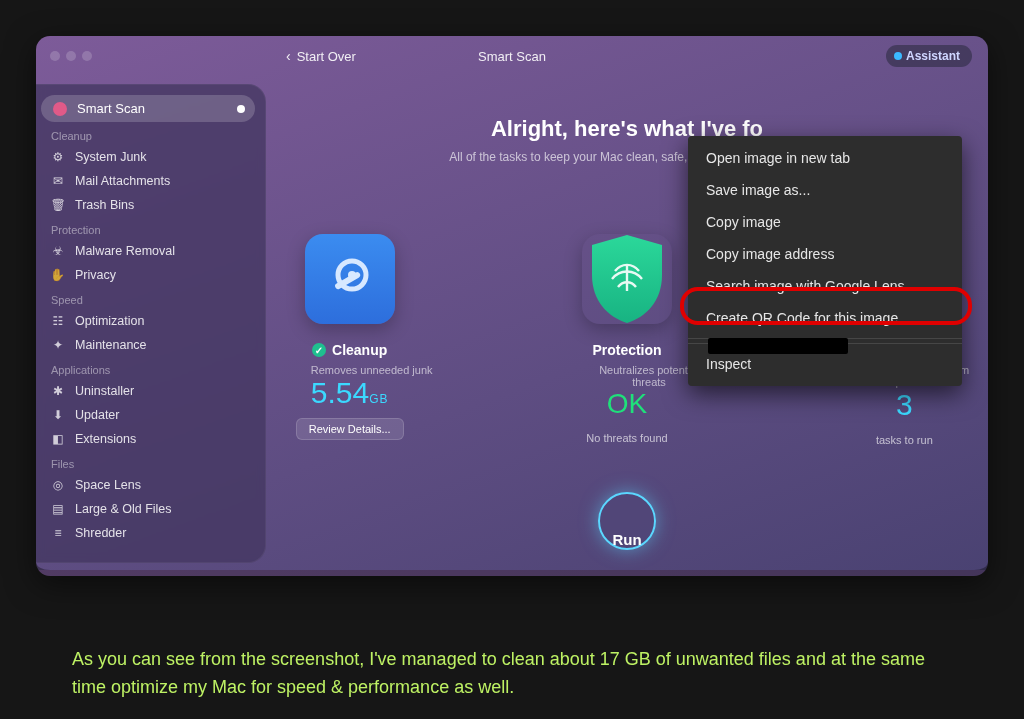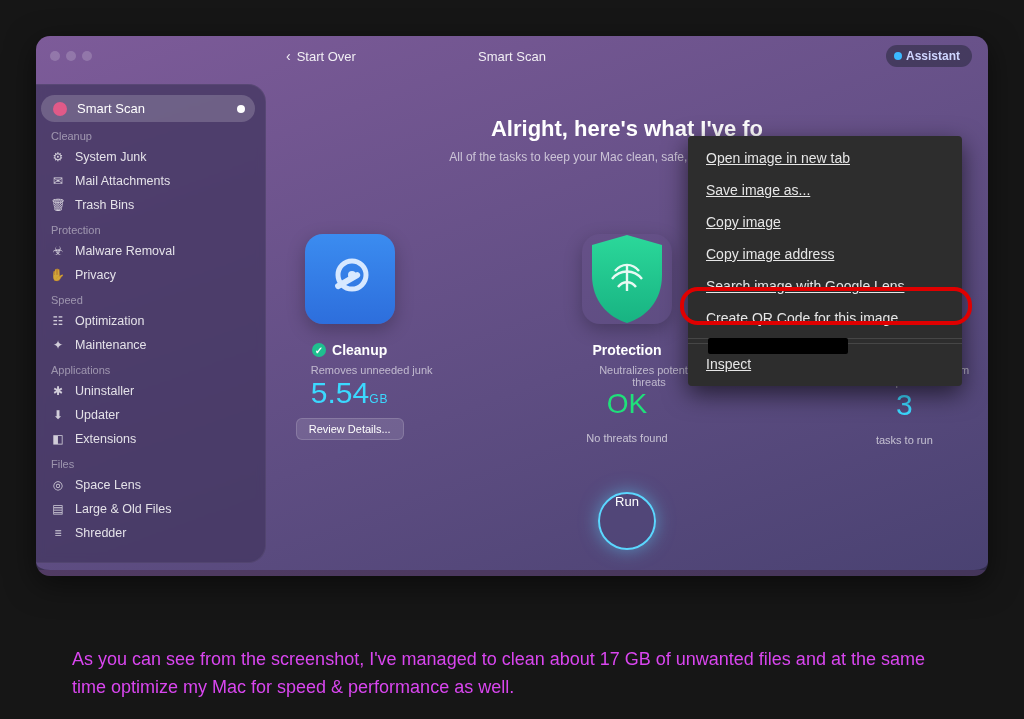--- a/index.html
+++ b/index.html
@@ -117,56 +117,56 @@
     border:1px solid rgba(255,255,255,0.15);
     color:#fff;
     cursor:pointer;
   }
   .run-btn {
     position:absolute; bottom:20px; left:50%; transform:translateX(-50%);
     width:58px; height:58px; border-radius:50%;
     background: rgba(80,70,120,0.8);
     border:2px solid #5bd7ff;
     box-shadow: 0 0 18px rgba(91,215,255,0.5);
-    display:flex; align-items:flex-start; justify-content:center;
-    font-size:13px; font-weight:400;
+    display:flex; align-items:flex-end; justify-content:center;
+    font-size:15px; font-weight:700;
     cursor:pointer;
   }
   
   .ctx-menu {
     position:absolute;
     right: 26px;
     top: 100px;
     width: 274px;
     background: #2d2d2d;
     border-radius: 4px;
     box-shadow: 0 8px 24px rgba(0,0,0,0.6);
     padding: 6px 0;
     font-size: 14px;
     color: #e6e6e6;
   }
-  .ctx-item { padding: 8px 18px; cursor:pointer;text-decoration:underline; }
+  .ctx-item { padding: 8px 18px; cursor:pointer; }
   .ctx-sep { height:1px; background: rgba(255,255,255,0.12); margin:4px 0;}
   .ctx-highlight {
     position:absolute;
     border:4px solid #e00000;
     border-radius:18px;
     pointer-events:none;
   }
   .redacted {
     position:absolute;
     height:16px;
     background:#000;
     border-radius:2px;
   }
   .caption {
     margin: 70px 36px 0 36px;
     font-size: 18px;
     line-height: 1.55;
-    color:#d946ef;
+    color:#bef264;
   }
 </style>
 </head>
 <body>
 
 <div class="page-wrap">
   <div class="app-window">
 
     <div class="topbar">
       <div class="traffic">

